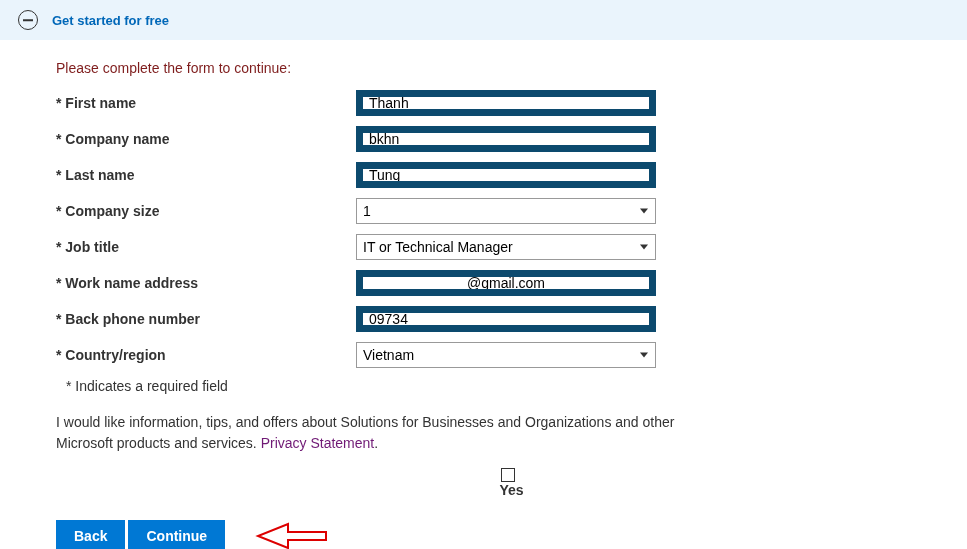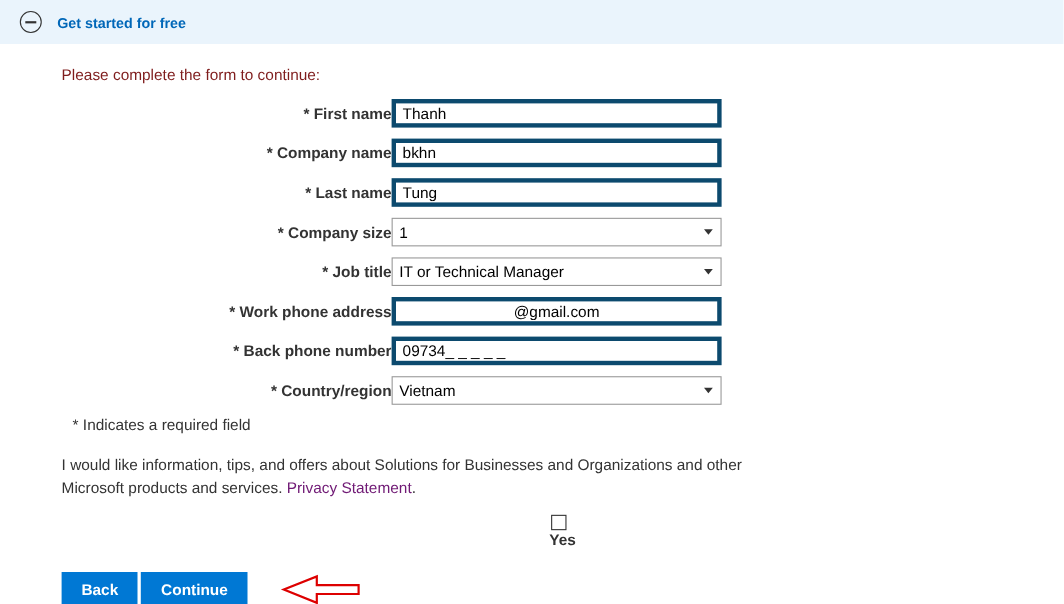--- a/index.html
+++ b/index.html
@@ -4,22 +4,22 @@
 <style>
   * { box-sizing: border-box; margin: 0; padding: 0; }
   body { font-family: "Segoe UI", Arial, sans-serif; font-size: 14px; color: #333; background: #fff; width: 967px; }
   .banner { background: #eaf4fc; display: flex; align-items: center; padding: 6px 18px; height: 40px; }
   .banner-icon { width: 20px; height: 20px; border: 1.5px solid #333; border-radius: 50%; position: relative; margin-right: 14px; }
   .banner-icon::after { content: ""; position: absolute; left: 4px; right: 4px; top: 50%; height: 1.5px; background: #333; transform: translateY(-50%); }
   .banner-title { color: #0067b8; font-weight: 600; font-size: 13px; }
   .content { padding: 20px 0 30px 56px; }
   .instruction { margin-bottom: 14px; color: #7f1d1d; }
   .form-row { display: flex; align-items: center; margin-bottom: 10px; }
-  .form-label { width: 300px; font-weight: 600; color: #333; text-align: right; }
-  .input-text { width: 300px; height: 26px; border: 4px solid #0c4a6e; padding: 2px 6px; font-family: inherit; font-size: 14px; }
+  .form-label { width: 300px; font-weight: 600; color: #333; }
+  .input-text { width: 300px; height: 26px; border: 7px solid #0c4a6e; padding: 2px 6px; font-family: inherit; font-size: 14px; }
   .select { width: 300px; height: 26px; border: 1px solid #999; padding: 2px 6px; font-family: inherit; font-size: 14px; background: #fff; appearance: none; }
   .select-wrap { position: relative; width: 300px; }
   .select-wrap::after { content: ""; position: absolute; right: 8px; top: 50%; width: 0; height: 0; border-left: 4px solid transparent; border-right: 4px solid transparent; border-top: 5px solid #333; transform: translateY(-50%); pointer-events: none; }
   .required-note { margin: 8px 0 18px 10px; color: #333; }
   .consent-text { max-width: 620px; line-height: 1.5; margin-bottom: 14px; }
   .consent-text a { color: #701a75; text-decoration: none; }
   .checkbox-row { display: flex; align-items: center; margin-bottom: 22px; flex-direction: column; }
   .checkbox { width: 14px; height: 14px; border: 1.5px solid #333; margin-right: 8px; display: inline-block; }
   .checkbox-label { font-weight: 600; }
   .button-row { display: flex; align-items: center; gap: 3px; }
@@ -65,21 +65,21 @@
   <div class="form-row">
     <label class="form-label">* Job title</label>
     <div class="select-wrap">
       <select class="select">
         <option>IT or Technical Manager</option>
       </select>
     </div>
   </div>
 
   <div class="form-row">
-    <label class="form-label">* Work phone address</label>
+    <label class="form-label">* Work name address</label>
     <input type="text" class="input-text email-masked" value="@gmail.com" style="">
   </div>
 
   <div class="form-row">
     <label class="form-label">* Back phone number</label>
     <input type="text" class="input-text" value="09734_ _ _ _ _" style="">
   </div>
 
   <div class="form-row">
     <label class="form-label">* Country/region</label>

